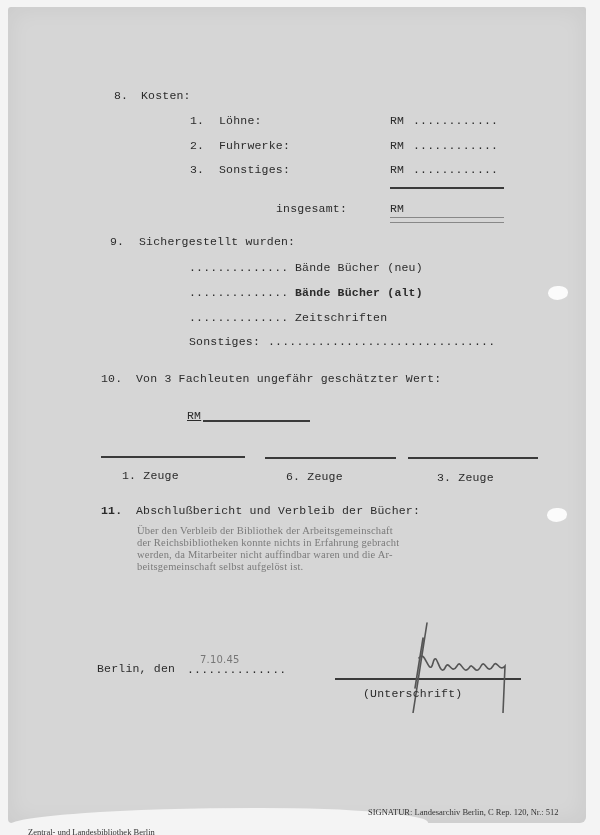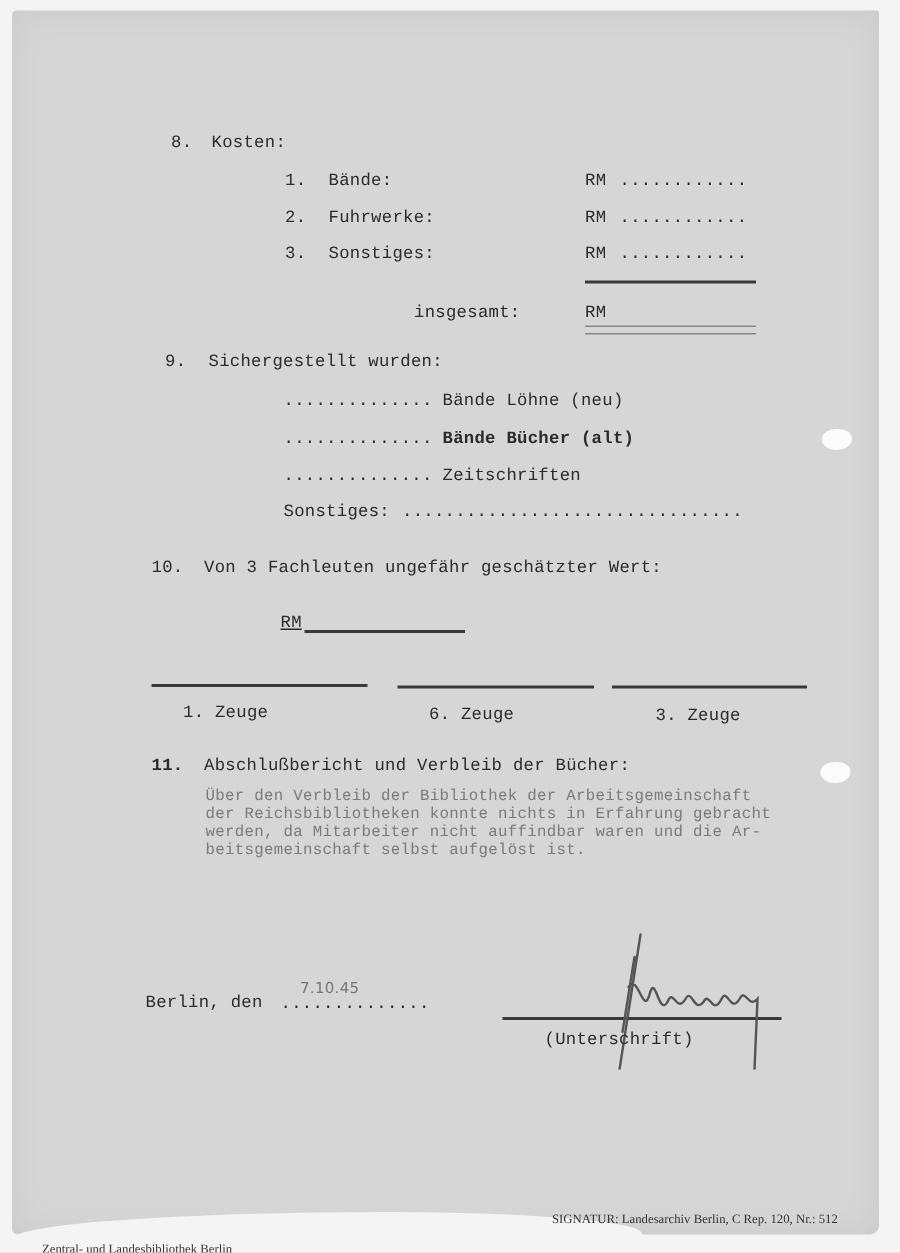--- a/index.html
+++ b/index.html
@@ -20,42 +20,42 @@
     position: absolute; left: 8px; top: 808px; width: 420px; height: 18px;
     background: #f4f4f4;
     border-radius: 60% 40% 0 0 / 100% 80% 0 0;
   }
   .hole {
     position: absolute; width: 20px; height: 14px; background: #fbfbfb;
     border-radius: 50% 45% 55% 50%;
   }
   .t { position: absolute; font-size: 11.5px; white-space: pre; letter-spacing: 0.2px; }
   .bold { font-weight: bold; }
-  .faint { color: #7a7a7a; font-size: 10.5px; line-height: 12px; }
+  .faint { color: #7a7a7a; font-size: 10.5px; line-height: 12px; font-family: Liberation Serif, serif; }
   .rule { position: absolute; height: 1.5px; background: #3a3a3a; }
   .dbl { position: absolute; height: 4px; border-top: 1px solid #888; border-bottom: 1px solid #888; }
   .sig {
     position: absolute; left: 395px; top: 618px; width: 125px; height: 95px;
   }
   .footer { position: absolute; font-family: Liberation Serif, serif; font-size: 8.5px; color: #333; white-space: pre; line-height: 10px; }
 </style>
 </head>
 <body>
 
 <div class="paper"></div>
 <div class="paper-tear"></div>
 <div class="hole" style="left:548px;top:286px;"></div>
 <div class="hole" style="left:547px;top:508px;"></div>
 
 <div>
   <span class="t" style="left:114px;top:89px;">8.</span>
   <span class="t" style="left:141px;top:89px;">Kosten:</span>
 
   <span class="t" style="left:190px;top:114px;">1.</span>
-  <span class="t" style="left:219px;top:114px;">Bände:</span>
+  <span class="t" style="left:219px;top:114px;">Löhne:</span>
   <span class="t" style="left:390px;top:114px;">RM</span>
   <span class="t" style="left:413px;top:114px;">............</span>
 
   <span class="t" style="left:190px;top:139px;">2.</span>
   <span class="t" style="left:219px;top:139px;">Fuhrwerke:</span>
   <span class="t" style="left:390px;top:139px;">RM</span>
   <span class="t" style="left:413px;top:139px;">............</span>
 
   <span class="t" style="left:190px;top:163px;">3.</span>
   <span class="t" style="left:219px;top:163px;">Sonstiges:</span>
@@ -66,21 +66,21 @@
   <span class="t" style="left:276px;top:202px;">insgesamt:</span>
   <span class="t" style="left:390px;top:202px;">RM</span>
   <div class="dbl" style="left:390px;top:217px;width:114px;"></div>
 </div>
 
 <div>
   <span class="t" style="left:110px;top:235px;">9.</span>
   <span class="t" style="left:139px;top:235px;">Sichergestellt wurden:</span>
 
   <span class="t" style="left:189px;top:261px;">..............</span>
-  <span class="t" style="left:295px;top:261px;">Bände Löhne (neu)</span>
+  <span class="t" style="left:295px;top:261px;">Bände Bücher (neu)</span>
 
   <span class="t" style="left:189px;top:286px;">..............</span>
   <span class="t" style="left:295px;top:286px;font-weight:bold;">Bände Bücher (alt)</span>
 
   <span class="t" style="left:189px;top:311px;">..............</span>
   <span class="t" style="left:295px;top:311px;">Zeitschriften</span>
 
   <span class="t" style="left:189px;top:335px;">Sonstiges:</span>
   <span class="t" style="left:268px;top:335px;">................................</span>
 </div>

